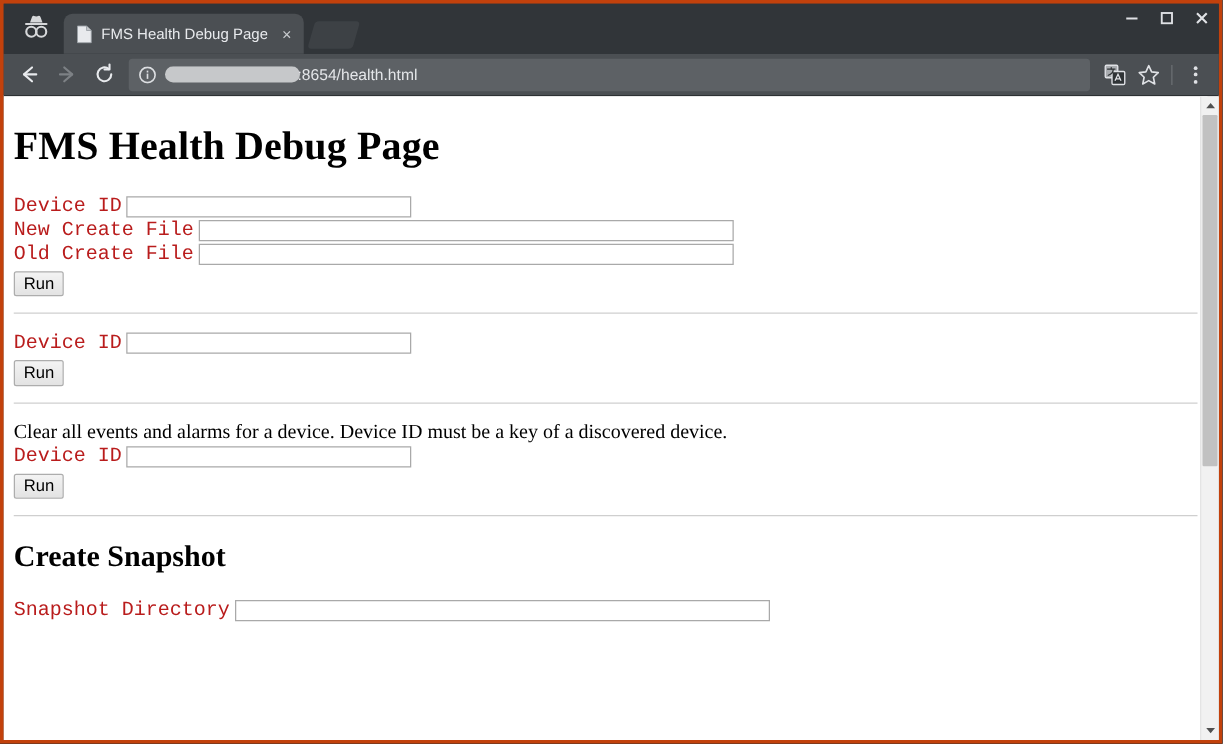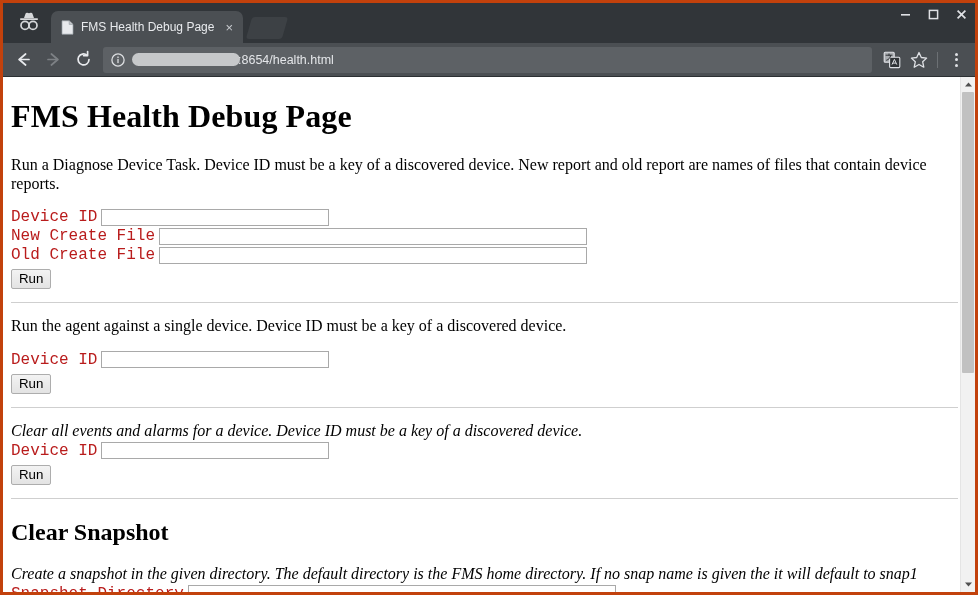--- a/index.html
+++ b/index.html
@@ -200,21 +200,21 @@
     font-weight: bold;
     margin: 20px 0 19px 0;
     font-family: "Liberation Serif", serif;
   }
   p.para {
     margin: 0 0 15px 0;
     font-size: 16px;
     line-height: 1.16;
     font-family: "Liberation Serif", serif;
   }
-  p.para.tight { margin-bottom: 1px; font-style: italic; }
+  p.para.tight { margin-bottom: 1px; }
   hr.rule {
     border: none;
     border-top: 1px solid #cfcfcf;
     margin: 13px 0 14px 0;
     height: 0;
   }
 
   .field-row {
     display: flex;
     align-items: center;
@@ -389,61 +389,58 @@
       </div>
     </div>
   </div>
 
   <div class="viewport">
 
     <div class="page">
 
       <h1 class="page-h1">FMS Health Debug Page</h1>
 
-      <p class="para">Run a Diagnose Device Task. Device ID must be a key of a discovered device. New report and old report are names of files that contain device reports.</p>
 
       <div class="field-row">
         <span class="field-label">Device ID</span>
         <input class="text-input w-device" type="text" value="" style="">
       </div>
       <div class="field-row">
         <span class="field-label">New Create File</span>
         <input class="text-input w-newreport" type="text" value="" style="">
       </div>
       <div class="field-row">
         <span class="field-label">Old Create File</span>
         <input class="text-input w-oldreport" type="text" value="" style="">
       </div>
       <div><button class="btn">Run</button></div>
 
       <hr class="rule">
 
-      <p class="para">Run the agent against a single device. Device ID must be a key of a discovered device.</p>
 
       <div class="field-row">
         <span class="field-label">Device ID</span>
         <input class="text-input w-device" type="text" value="" style="">
       </div>
       <div><button class="btn">Run</button></div>
 
       <hr class="rule">
 
       <p class="para tight">Clear all events and alarms for a device. Device ID must be a key of a discovered device.</p>
 
       <div class="field-row">
         <span class="field-label">Device ID</span>
         <input class="text-input w-device" type="text" value="" style="">
       </div>
       <div><button class="btn">Run</button></div>
 
       <hr class="rule">
 
-      <h2 class="page-h2">Clear Snapshot</h2>
-
-      <p class="para tight">Create a snapshot in the given directory. The default directory is the FMS home directory. If no snap name is given the it will default to snap1</p>
+      <h2 class="page-h2">Create Snapshot</h2>
+
 
       <div class="field-row">
         <span class="field-label">Snapshot Directory</span>
         <input class="text-input w-snapdir" type="text" value="" style="">
       </div>
 
     </div>
 
     <div class="scrollbar">
       <div class="sb-arrow">

